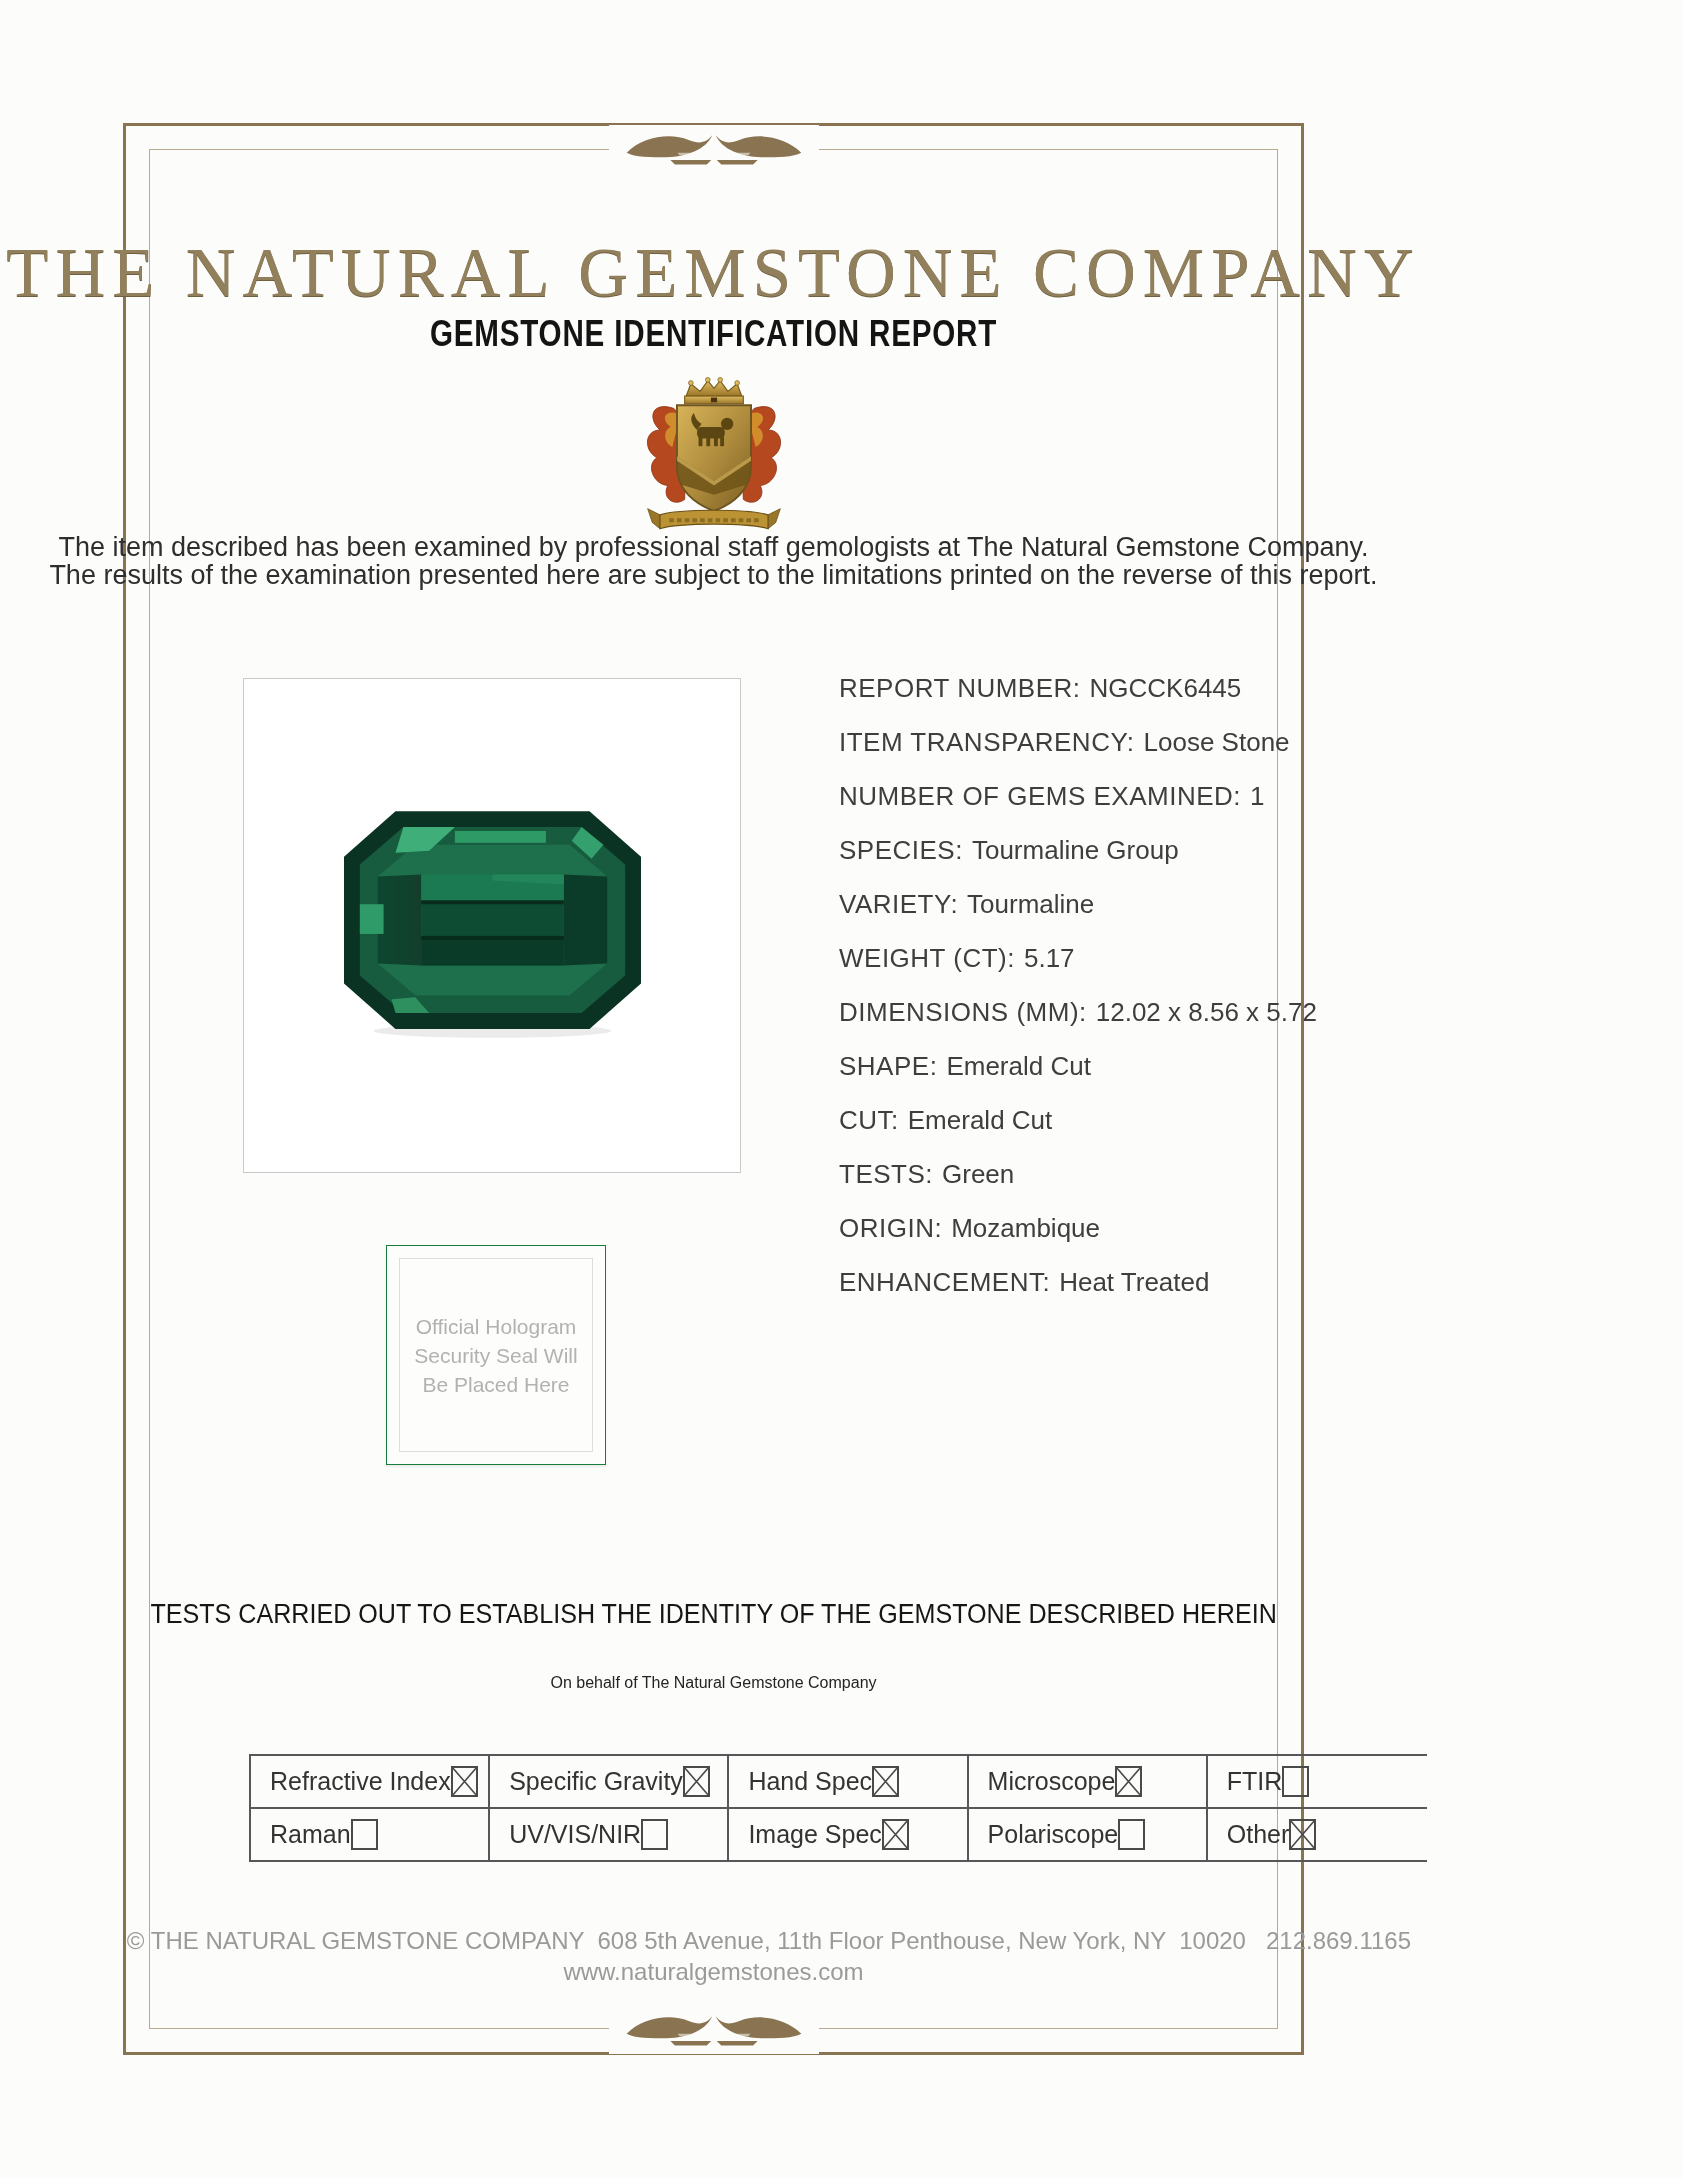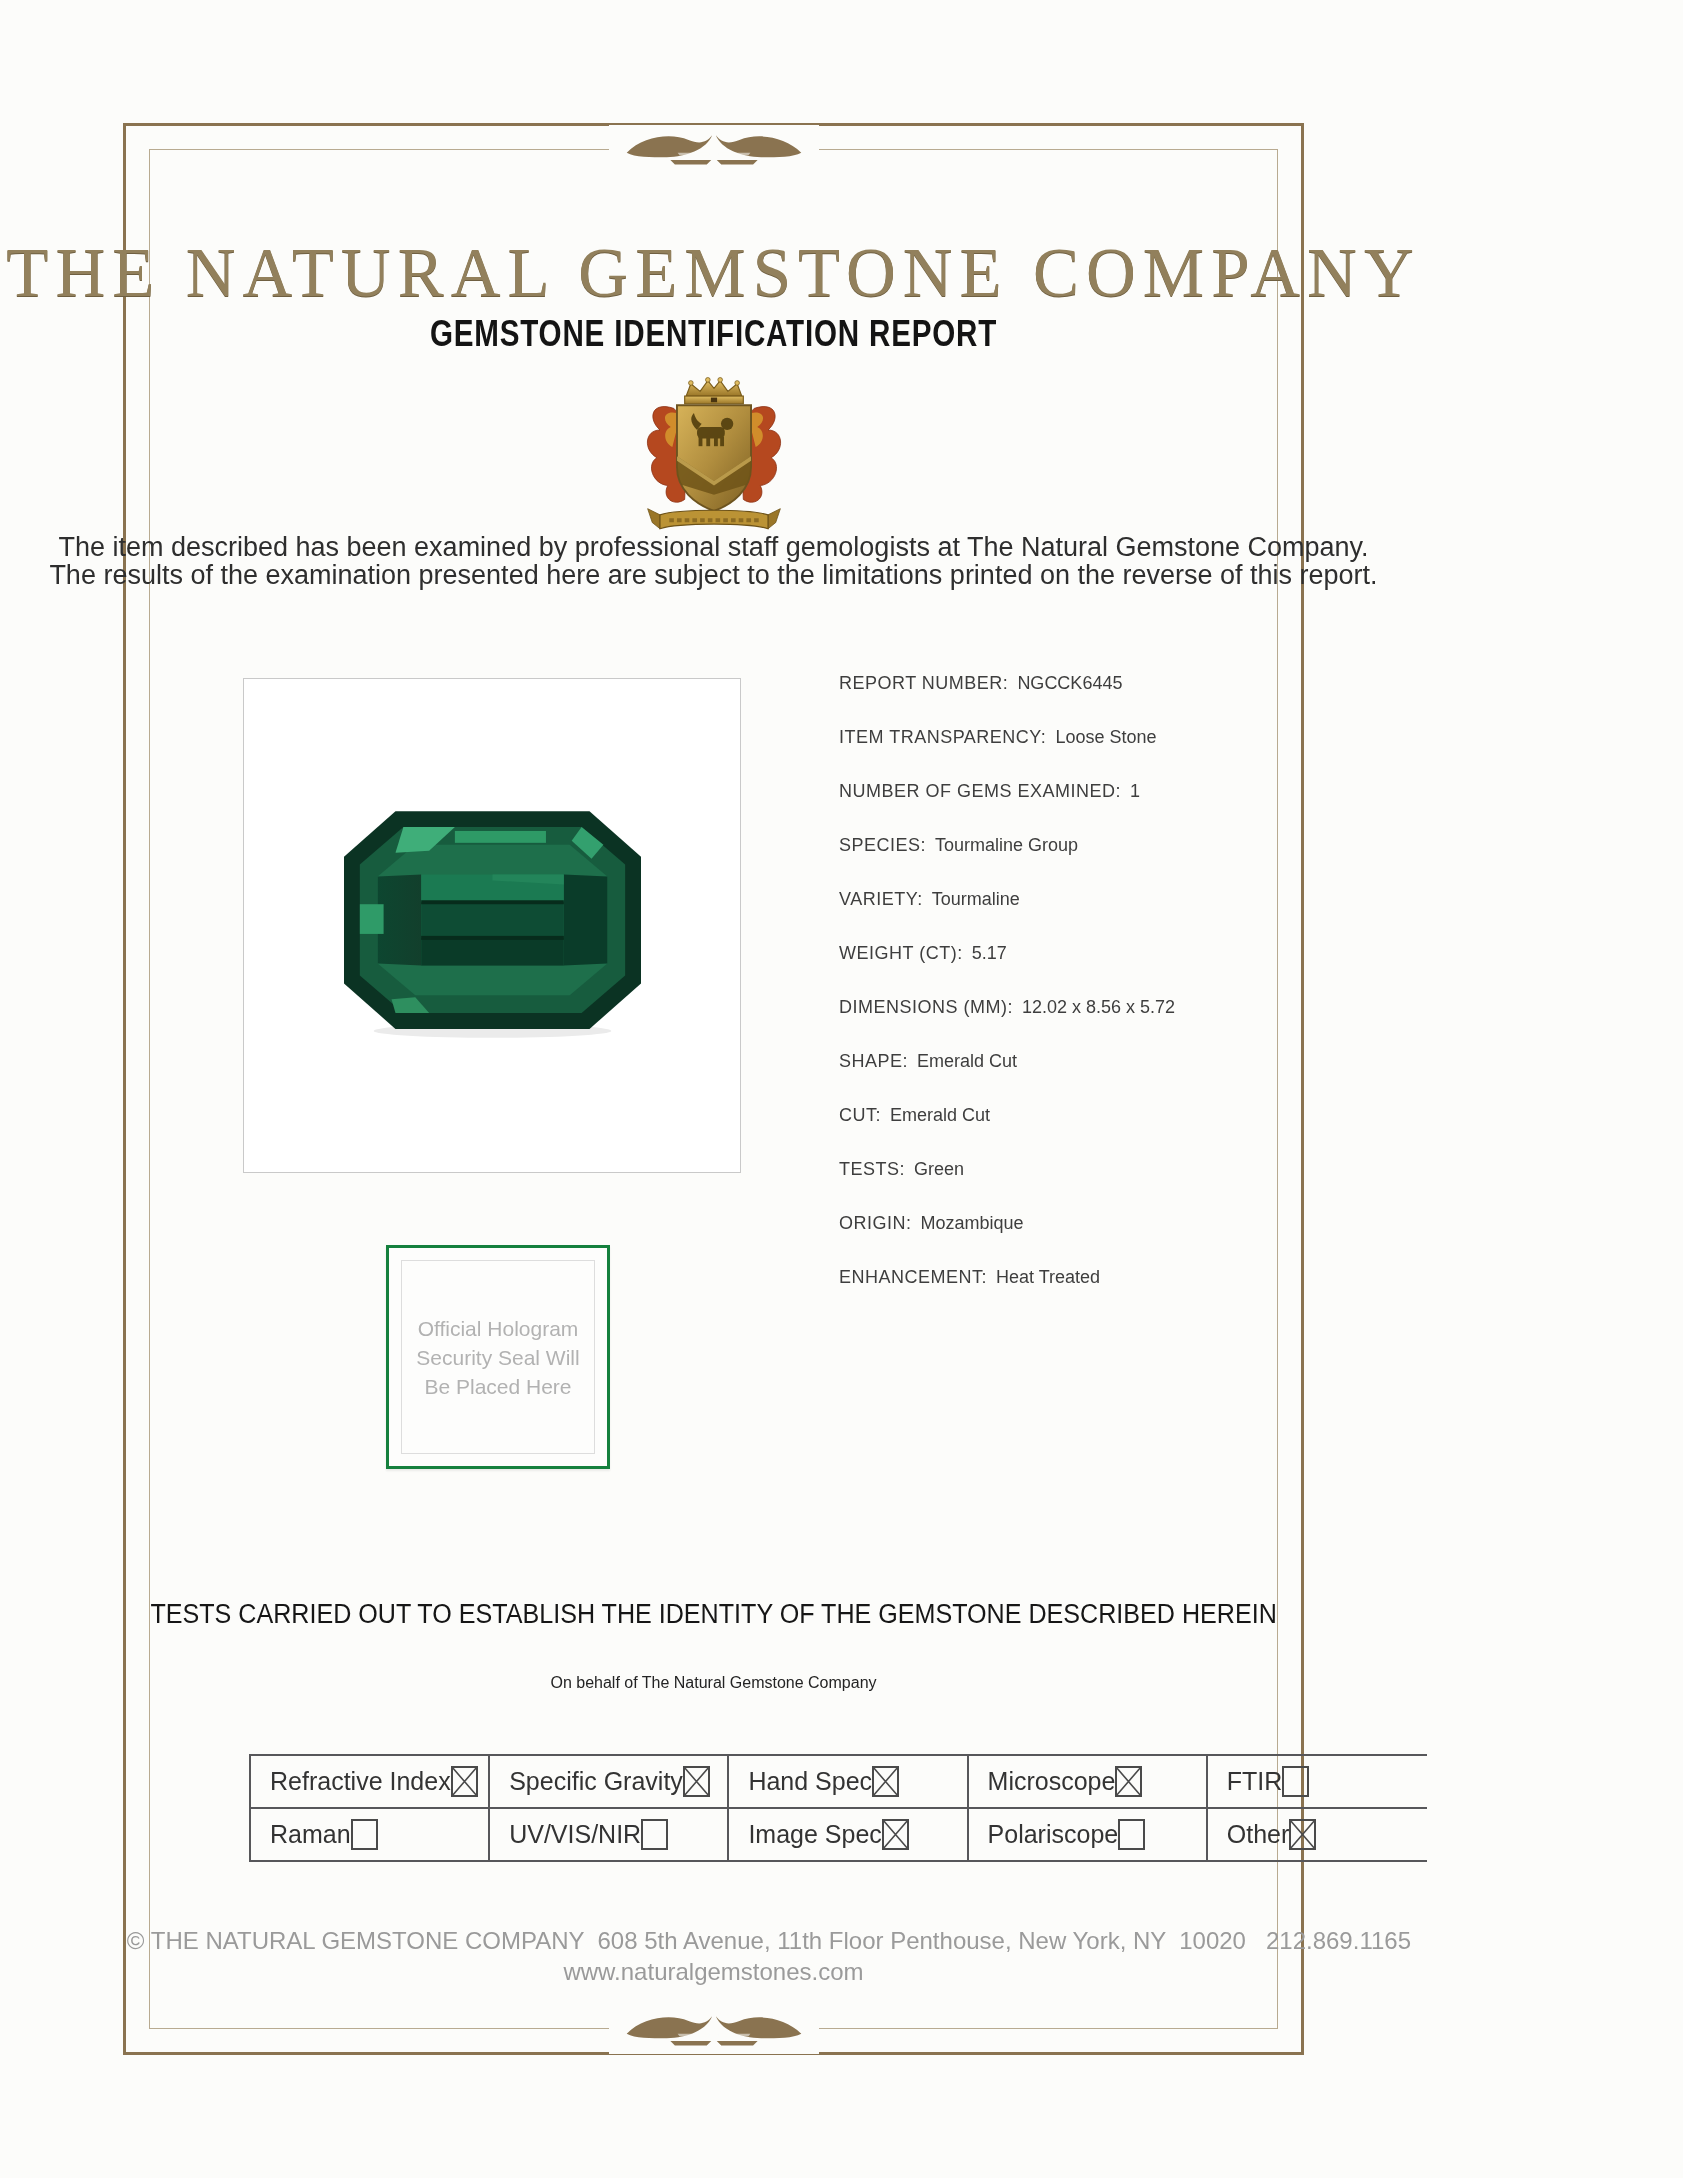--- a/index.html
+++ b/index.html
@@ -23,26 +23,26 @@
                 font-size:37px;font-weight:700;letter-spacing:1px;color:#141414;white-space:nowrap;}
   .crest{position:absolute;left:50%;transform:translateX(-50%);top:376px;}
   
   .intro{position:absolute;left:0;right:0;top:533px;text-align:center;
          font-size:27px;line-height:28px;color:#2e2e2e;}
   
   .photo-box{position:absolute;left:243px;top:678px;width:496px;height:493px;
              background:#ffffff;border:1px solid #c9c9c9;display:flex;align-items:center;justify-content:center;}
   
   .fields{position:absolute;left:839px;top:673px;}
-  .field{height:54px;font-size:18px;color:#3e3e3e;white-space:nowrap;}
+  .field{height:54px;font-size:26px;color:#3e3e3e;white-space:nowrap;}
   .f-label{letter-spacing:0.5px;}
   .f-value{margin-left:9px;}
   
   .holo-box{position:absolute;left:386px;top:1245px;width:218px;height:218px;
-            border:3px solid #15803d;background:#fdfdfc;box-shadow:0 2px 2px rgba(0,0,0,0.07);}
+            border:1px solid #15803d;background:#fdfdfc;box-shadow:0 2px 2px rgba(0,0,0,0.07);}
   .holo-inner{position:absolute;left:12px;top:12px;right:12px;bottom:12px;border:1px solid #dddddd;
               display:flex;align-items:center;justify-content:center;text-align:center;
               font-size:21px;line-height:29px;color:#b2b2b2;}
   
   .on-behalf{position:absolute;left:0;right:0;top:1674px;text-align:center;
              font-size:16px;color:#242424;}
   .tests-heading{position:absolute;left:0;right:0;top:1599px;text-align:center;}
   .tests-heading span{display:inline-block;transform:scaleX(0.93);transform-origin:center;
              font-size:27px;color:#161616;white-space:nowrap;}
   .tests-table{position:absolute;left:249px;top:1754px;width:1198px;height:103px;

